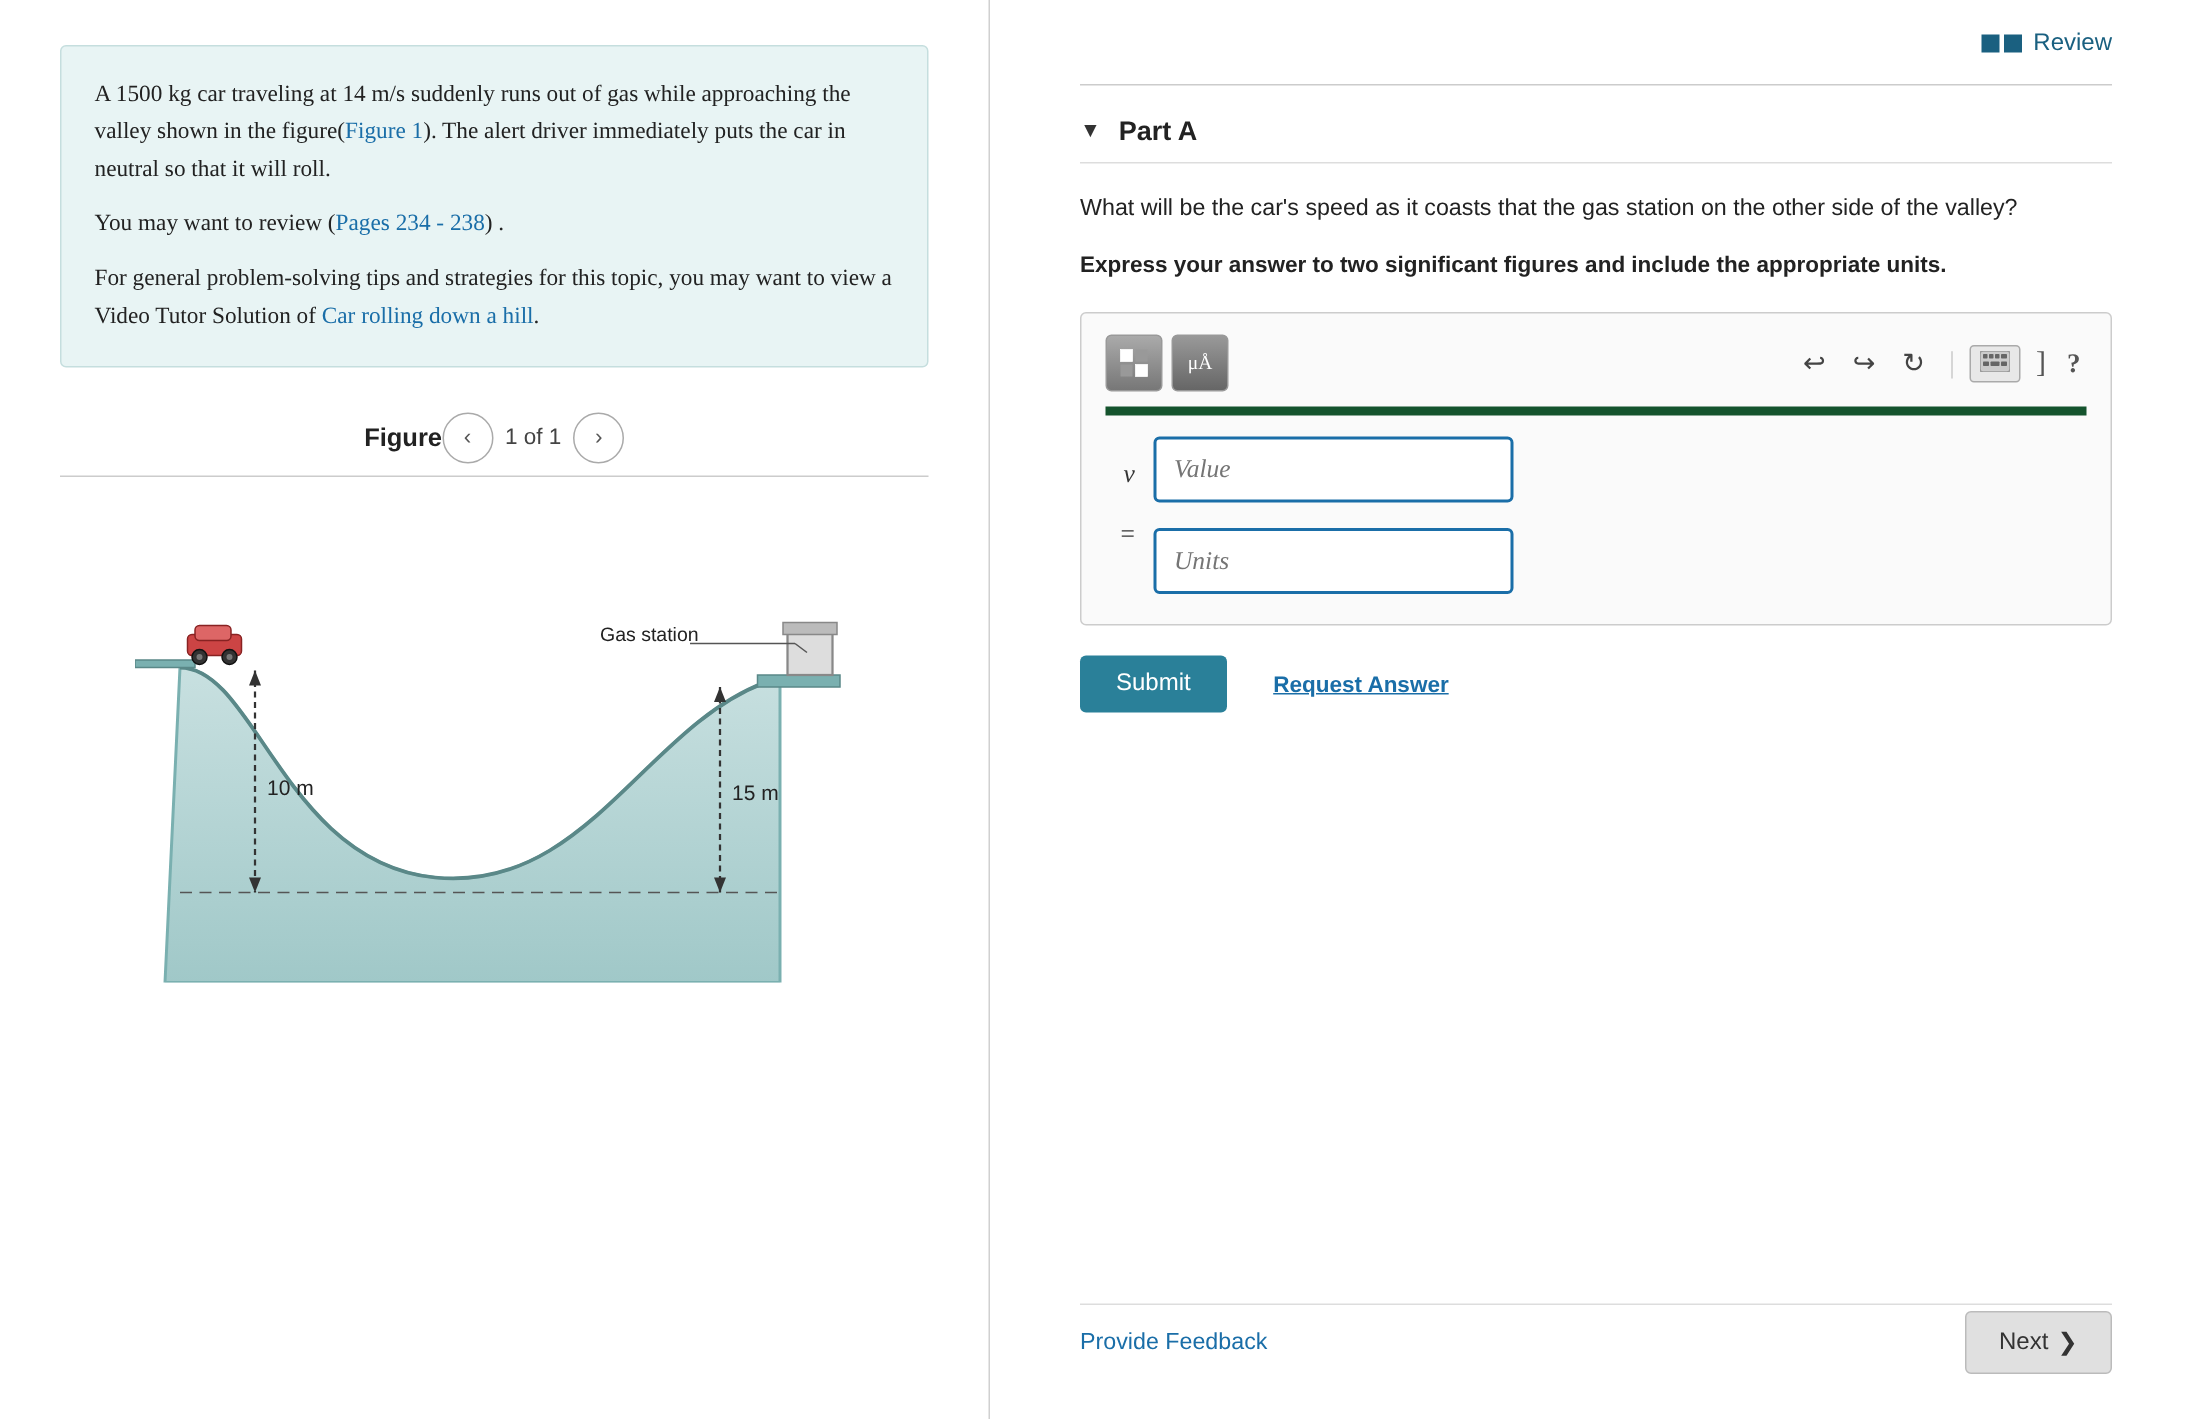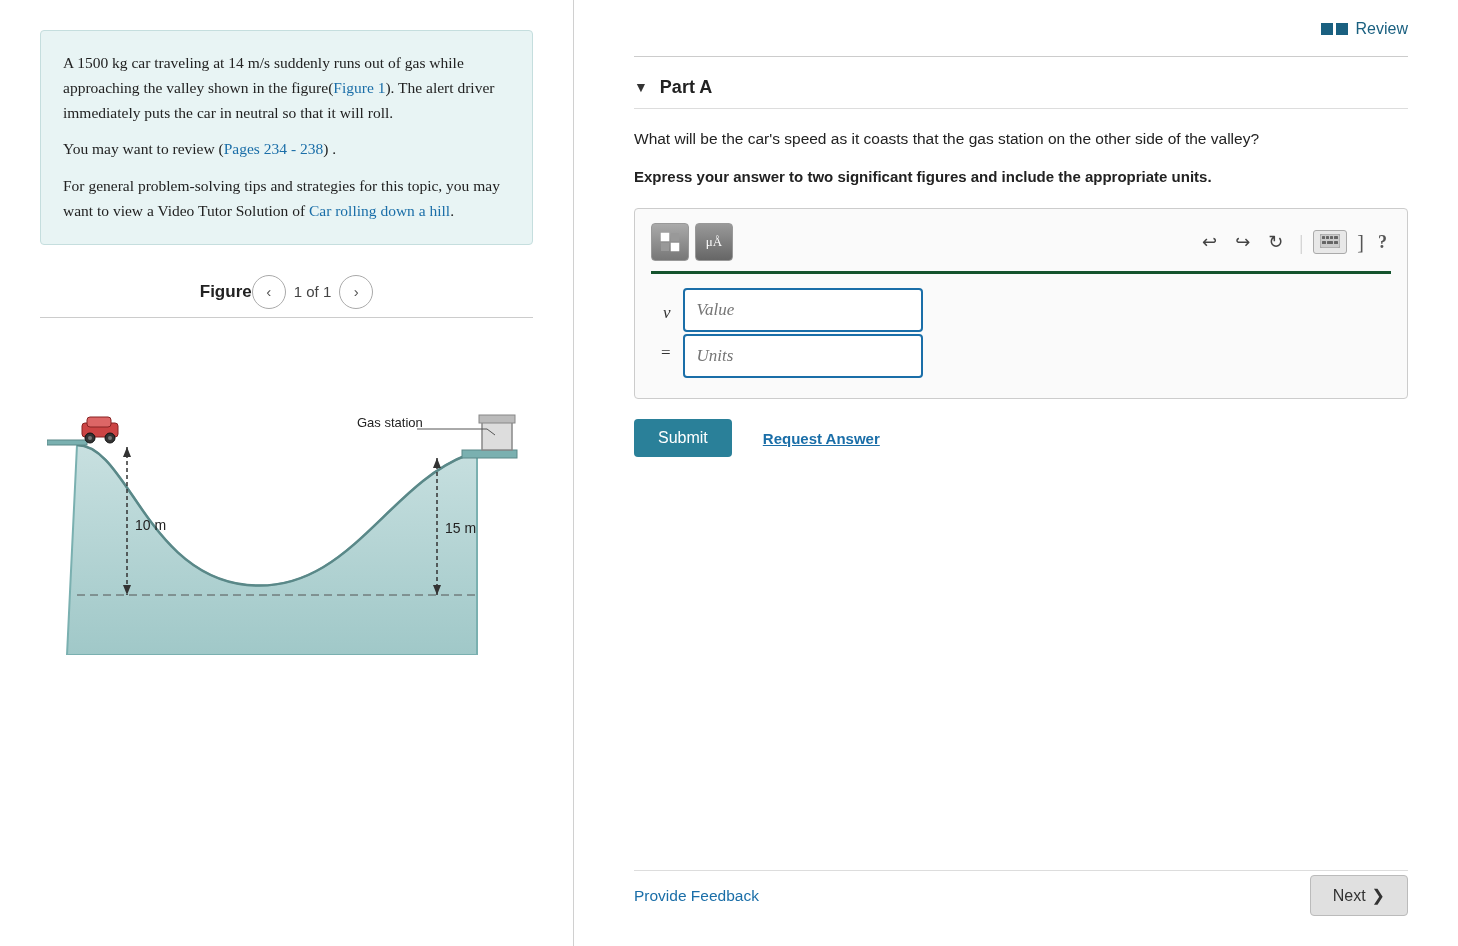--- a/index.html
+++ b/index.html
@@ -8,21 +8,21 @@
       background: #fff;
       display: flex;
       width: 1458px;
       min-height: 946px;
       font-size: 16px;
       color: #222;
     }
 
     
     .left-panel {
-      width: 574px;
+      width: 660px;
       padding: 30px 40px 34px 40px;
       border-right: 1.5px solid #d0d0d0;
       display: flex;
       flex-direction: column;
       gap: 20px;
     }
 
     .info-box {
       background: #e8f4f4;
       border: 1px solid #c5dede;
@@ -175,21 +175,21 @@
       margin-bottom: 20px;
       background: #fafafa;
     }
 
     .toolbar {
       display: flex;
       align-items: center;
       gap: 6px;
       margin-bottom: 14px;
       padding-bottom: 10px;
-      border-bottom: 3px solid #14532d;
+      border-bottom: 6px solid #14532d;
     }
 
     .toolbar-btn {
       width: 38px;
       height: 38px;
       border: 1px solid #999;
       border-radius: 4px;
       background: linear-gradient(to bottom, #aaa, #777);
       cursor: pointer;
       display: flex;
@@ -251,21 +251,21 @@
       font-style: italic;
       font-size: 16px;
       color: #333;
       padding-top: 10px;
       line-height: 1.3;
     }
 
     .input-fields {
       display: flex;
       flex-direction: column;
-      gap: 2px;
+      gap: 17px;
     }
 
     .value-input, .units-input {
       width: 240px;
       height: 44px;
       border: 2px solid #1a6ea8;
       border-radius: 4px;
       padding: 0 12px;
       font-size: 17px;
       font-style: italic;

